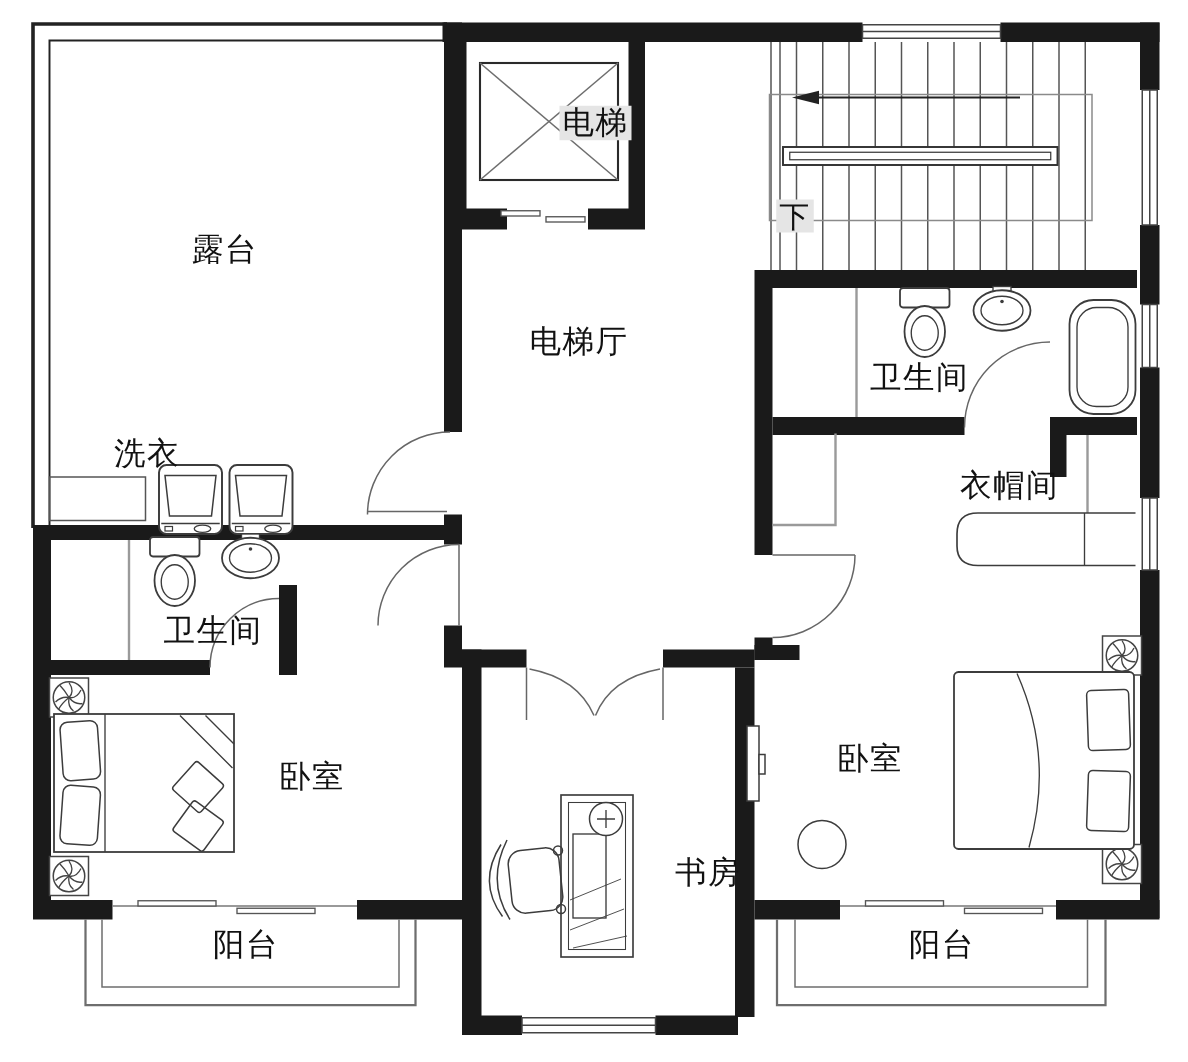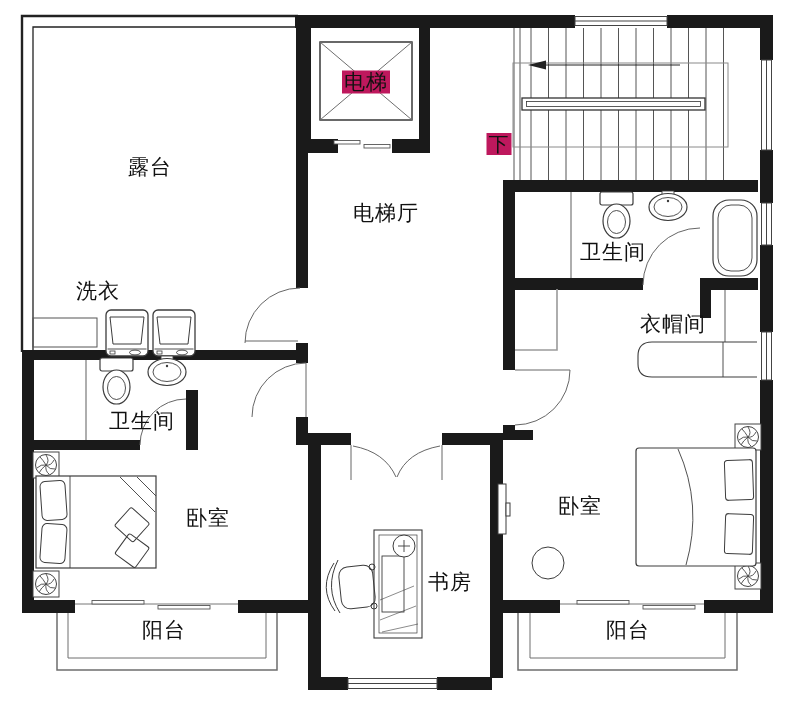--- a/index.html
+++ b/index.html
@@ -1,21 +1,21 @@
 <!DOCTYPE html>
 <html><head>
 <meta charset="utf-8">
 <style>
   html,body{margin:0;padding:0;background:#fff;}
   #plan{position:relative;width:792px;height:708px;background:#ffffff;overflow:hidden;
         font-family:"DejaVu Sans",sans-serif;}
   #plan svg{position:absolute;left:0;top:0;}
   .lbl{position:absolute;transform:translate(-50%,-50%);font-size:21px;line-height:1;
        color:#111;white-space:nowrap;letter-spacing:1px;font-weight:500;}
-  .lbl-bg{background:#be185d;padding:1px 2px;}
+  .lbl-bg{background:#e5e5e5;padding:1px 2px;margin-left:31px;}
   .lbl-sm{font-size:20px;}
 </style>
 </head>
 <body>
 
 <div id="plan">
 <svg width="792" height="708" viewBox="0 0 792 708">
   <defs>
     <g id="fan">
       <rect x="0" y="0" width="26" height="26" fill="#fff" stroke="#444" stroke-width="1"></rect>
@@ -275,24 +275,24 @@
     <path d="M334,563 Q318,588 335,611"></path>
     <path d="M338,560 Q324,588 340,613"></path>
     <rect x="340" y="566" width="34" height="42" rx="9" transform="rotate(-6 357 587)"></rect>
     <circle cx="372" cy="567" r="3"></circle>
         <circle cx="374" cy="606" r="3"></circle>
   </g>
 </svg>
 
   <div class="lbl" style="left:150px;top:167px">露台</div>
   <div class="lbl lbl-bg" style="left:366px;top:82px">电梯</div>
-  <div class="lbl" style="left:386px;top:213px">电梯厅</div>
+  <div class="lbl" style="left:386px;top:228px">电梯厅</div>
   <div class="lbl lbl-sm lbl-bg" style="left:499px;top:144px">下</div>
-  <div class="lbl" style="left:98px;top:291px">洗衣</div>
+  <div class="lbl" style="left:98px;top:303px">洗衣</div>
   <div class="lbl" style="left:142px;top:421px">卫生间</div>
   <div class="lbl" style="left:613px;top:252px">卫生间</div>
   <div class="lbl" style="left:673px;top:324px">衣帽间</div>
   <div class="lbl" style="left:208px;top:518px">卧室</div>
   <div class="lbl" style="left:580px;top:506px">卧室</div>
-  <div class="lbl" style="left:450px;top:582px">书房</div>
+  <div class="lbl" style="left:472px;top:582px">书房</div>
   <div class="lbl" style="left:164px;top:630px">阳台</div>
   <div class="lbl" style="left:628px;top:630px">阳台</div>
 </div>
 
 </body></html>

